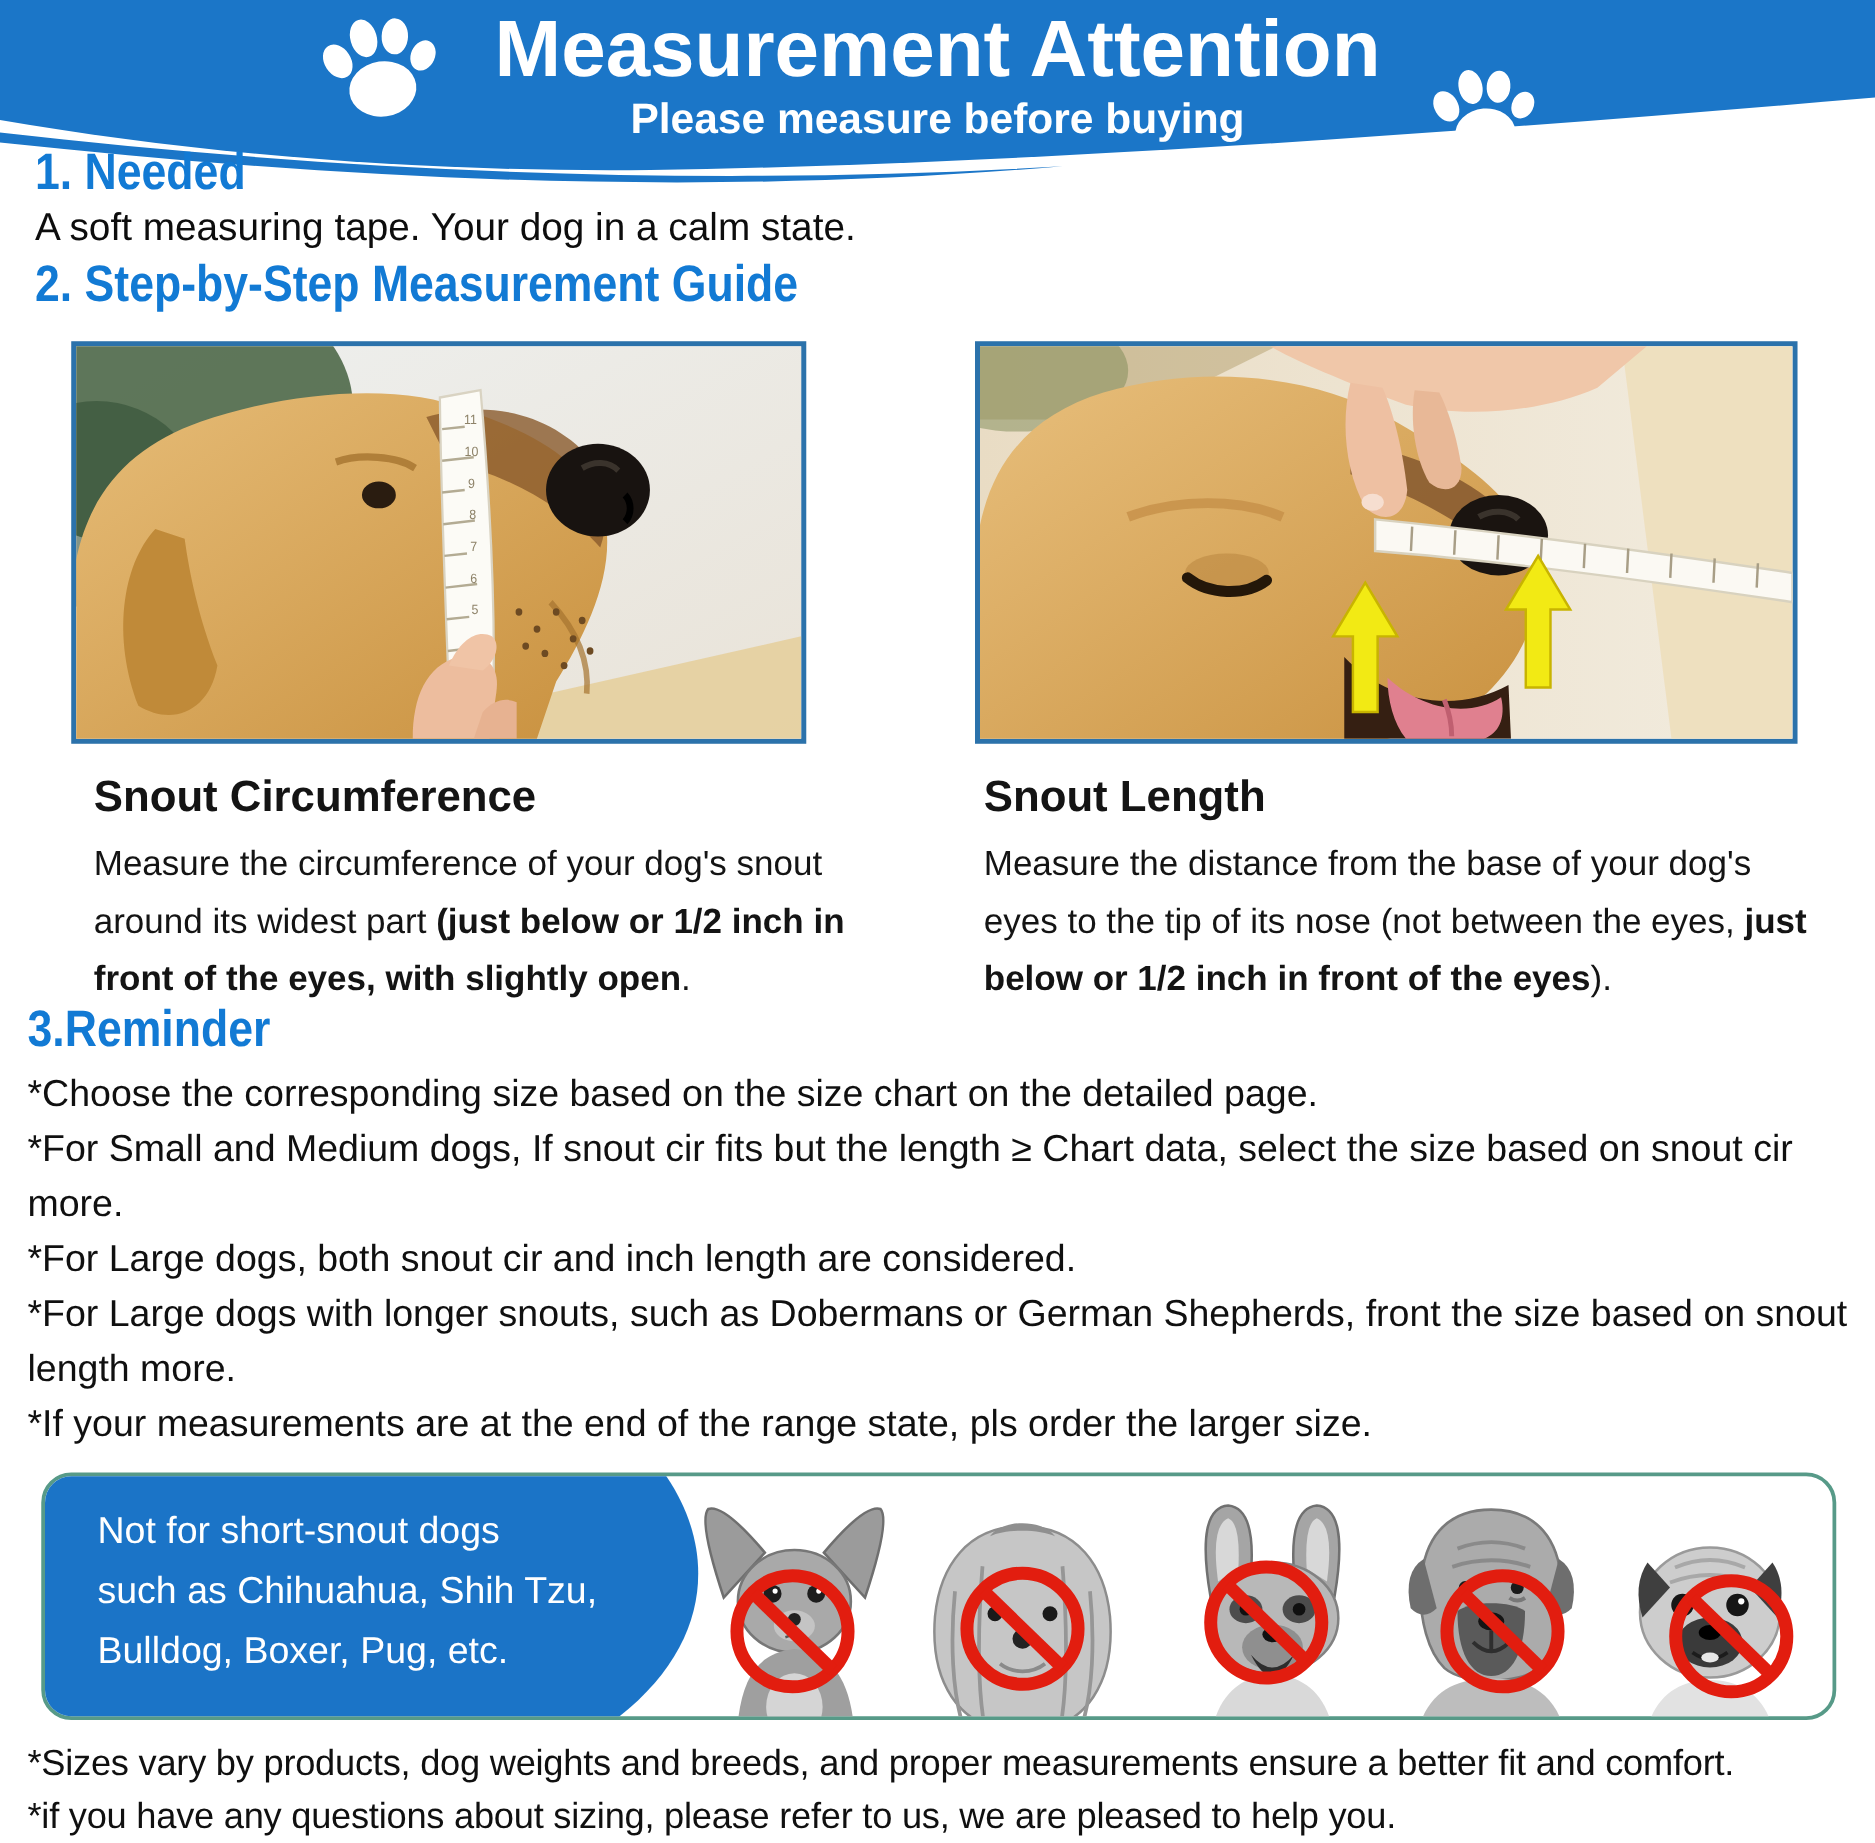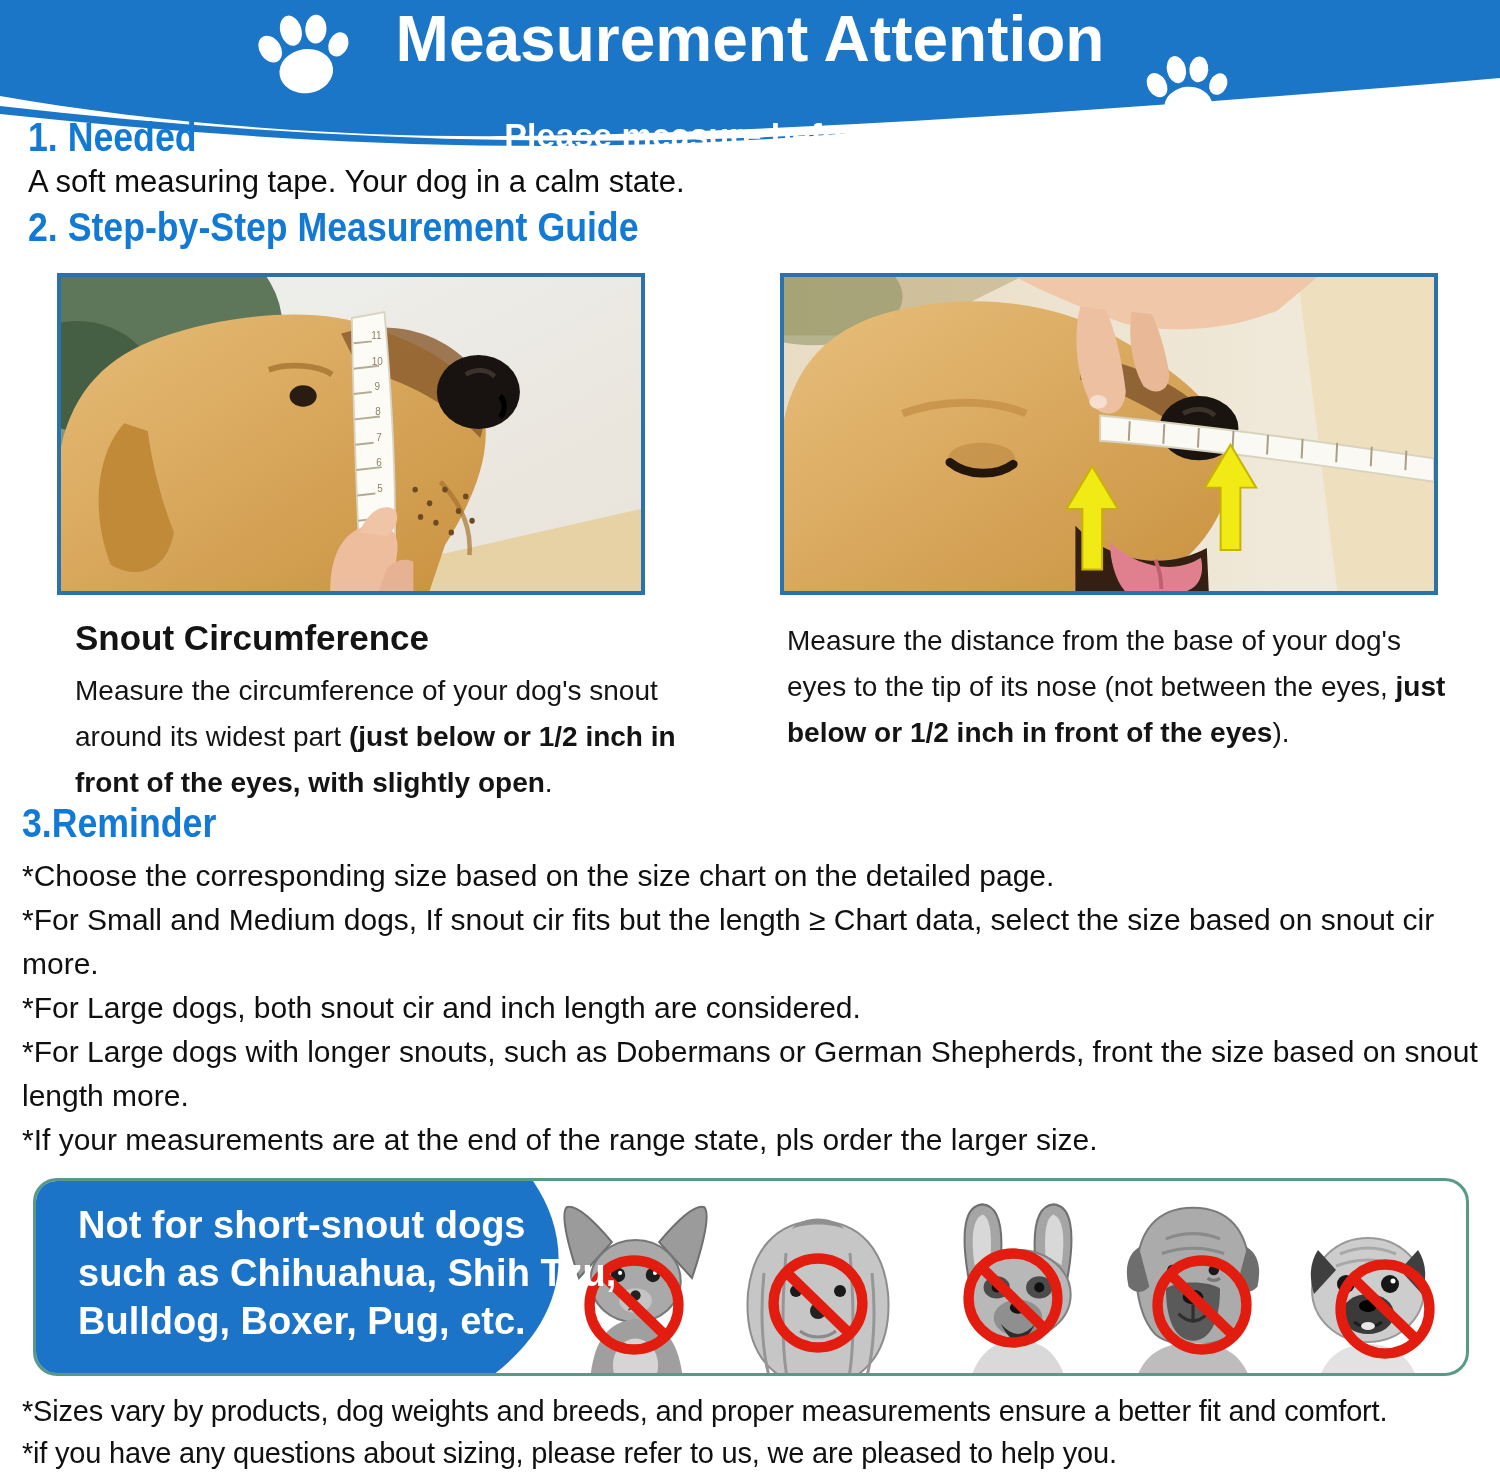--- a/index.html
+++ b/index.html
@@ -3,21 +3,21 @@
 <meta charset="utf-8">
 <style>
   html,body{margin:0;padding:0;background:#fff;}
   .page{position:relative;width:1500px;height:1474px;background:#ffffff;overflow:hidden;
         font-family:"Liberation Sans",sans-serif;color:#0d0d0d;}
   
   .banner{position:absolute;left:0;top:0;width:1500px;height:170px;}
   .title{position:absolute;left:0;top:2px;width:1500px;text-align:center;color:#fff;
          font-size:64px;font-weight:bold;letter-spacing:0px;}
   .subtitle{position:absolute;left:0;top:76px;width:1500px;text-align:center;color:#fff;
-            font-size:34px;font-weight:bold;margin-top:40px;}
+            font-size:34px;font-weight:bold;}
   .paw{position:absolute;}
   
   .h-blue{position:absolute;color:#127ad4;font-weight:bold;font-size:41px;white-space:nowrap;}
   .condensed{display:inline-block;transform:scaleX(.87);transform-origin:0 50%;}
   .lead{position:absolute;font-size:31px;white-space:nowrap;}
   
   .photo{position:absolute;border:4px solid #2b72ab;box-sizing:border-box;background:#eee;}
   .photo svg{display:block;width:100%;height:100%;}
   
   .caption{position:absolute;}
@@ -26,21 +26,21 @@
   .caption b{font-weight:bold;}
   
   .reminder-list{position:absolute;left:22px;top:854px;width:1458px;}
   .reminder-list p{margin:0;font-size:30px;line-height:44px;color:#101010;}
   
   .notfor-box{position:absolute;left:33px;top:1178px;width:1436px;height:198px;
               border:3px solid #579a88;border-radius:24px;box-sizing:border-box;
               background:#fff;overflow:hidden;}
   .notfor-blue{position:absolute;left:-3px;top:-3px;width:545px;height:203px;}
   .notfor-text{position:absolute;left:42px;top:20px;z-index:3;}
-  .notfor-text p{margin:0;color:#fff;font-weight:bold;font-size:38px;line-height:48px;white-space:nowrap;}
+  .notfor-text p{margin:0;color:#fff;font-weight:normal;font-size:30px;line-height:48px;white-space:nowrap;}
   .dog{position:absolute;}
   .dog .dog-svg{position:absolute;left:0;top:0;width:100%;height:100%;}
   .no-sign{position:absolute;z-index:2;}
   
   .footnotes{position:absolute;left:22px;top:1390px;width:1470px;}
   .footnotes p{margin:0;font-size:29px;line-height:42px;color:#101010;letter-spacing:-0.2px;white-space:nowrap;}
 </style>
 </head>
 <body>
 
@@ -187,20 +187,21 @@
       <path d="M312,194 L338,238 H322 V300 H302 V238 H286 Z" fill="#f2ea14" stroke="#c8b400" stroke-width="2"></path>
       <path d="M452,172 L478,216 H462 V280 H442 V216 H426 Z" fill="#f2ea14" stroke="#c8b400" stroke-width="2"></path>
     </svg>
   </div>
 
   <div class="caption" style="left:75px;top:618px;width:652px;">
     <h3>Snout Circumference</h3>
     <p><span>Measure the circumference of your dog's snout around its widest part </span><b>(just below or 1/2 inch in front of the eyes, with slightly open</b><span>.</span></p>
   </div>
   <div class="caption" style="left:787px;top:618px;width:668px;">
+    <h3>Snout Length</h3>
     <p><span>Measure the distance from the base of your dog's eyes to the tip of its nose (not between the eyes, </span><b>just below or 1/2 inch in front of the eyes</b><span>).</span></p>
   </div>
 
   <div class="h-blue" style="left:22px;top:800px;">
     <span class="condensed">3.Reminder</span>
   </div>
   <div class="reminder-list">
     <p>*Choose the corresponding size based on the size chart on the detailed page.</p>
     <p>*For Small and Medium dogs, If snout cir fits but the length ≥ Chart data, select the size based on snout cir more.</p>
     <p>*For Large dogs, both snout cir and inch length are considered.</p>

